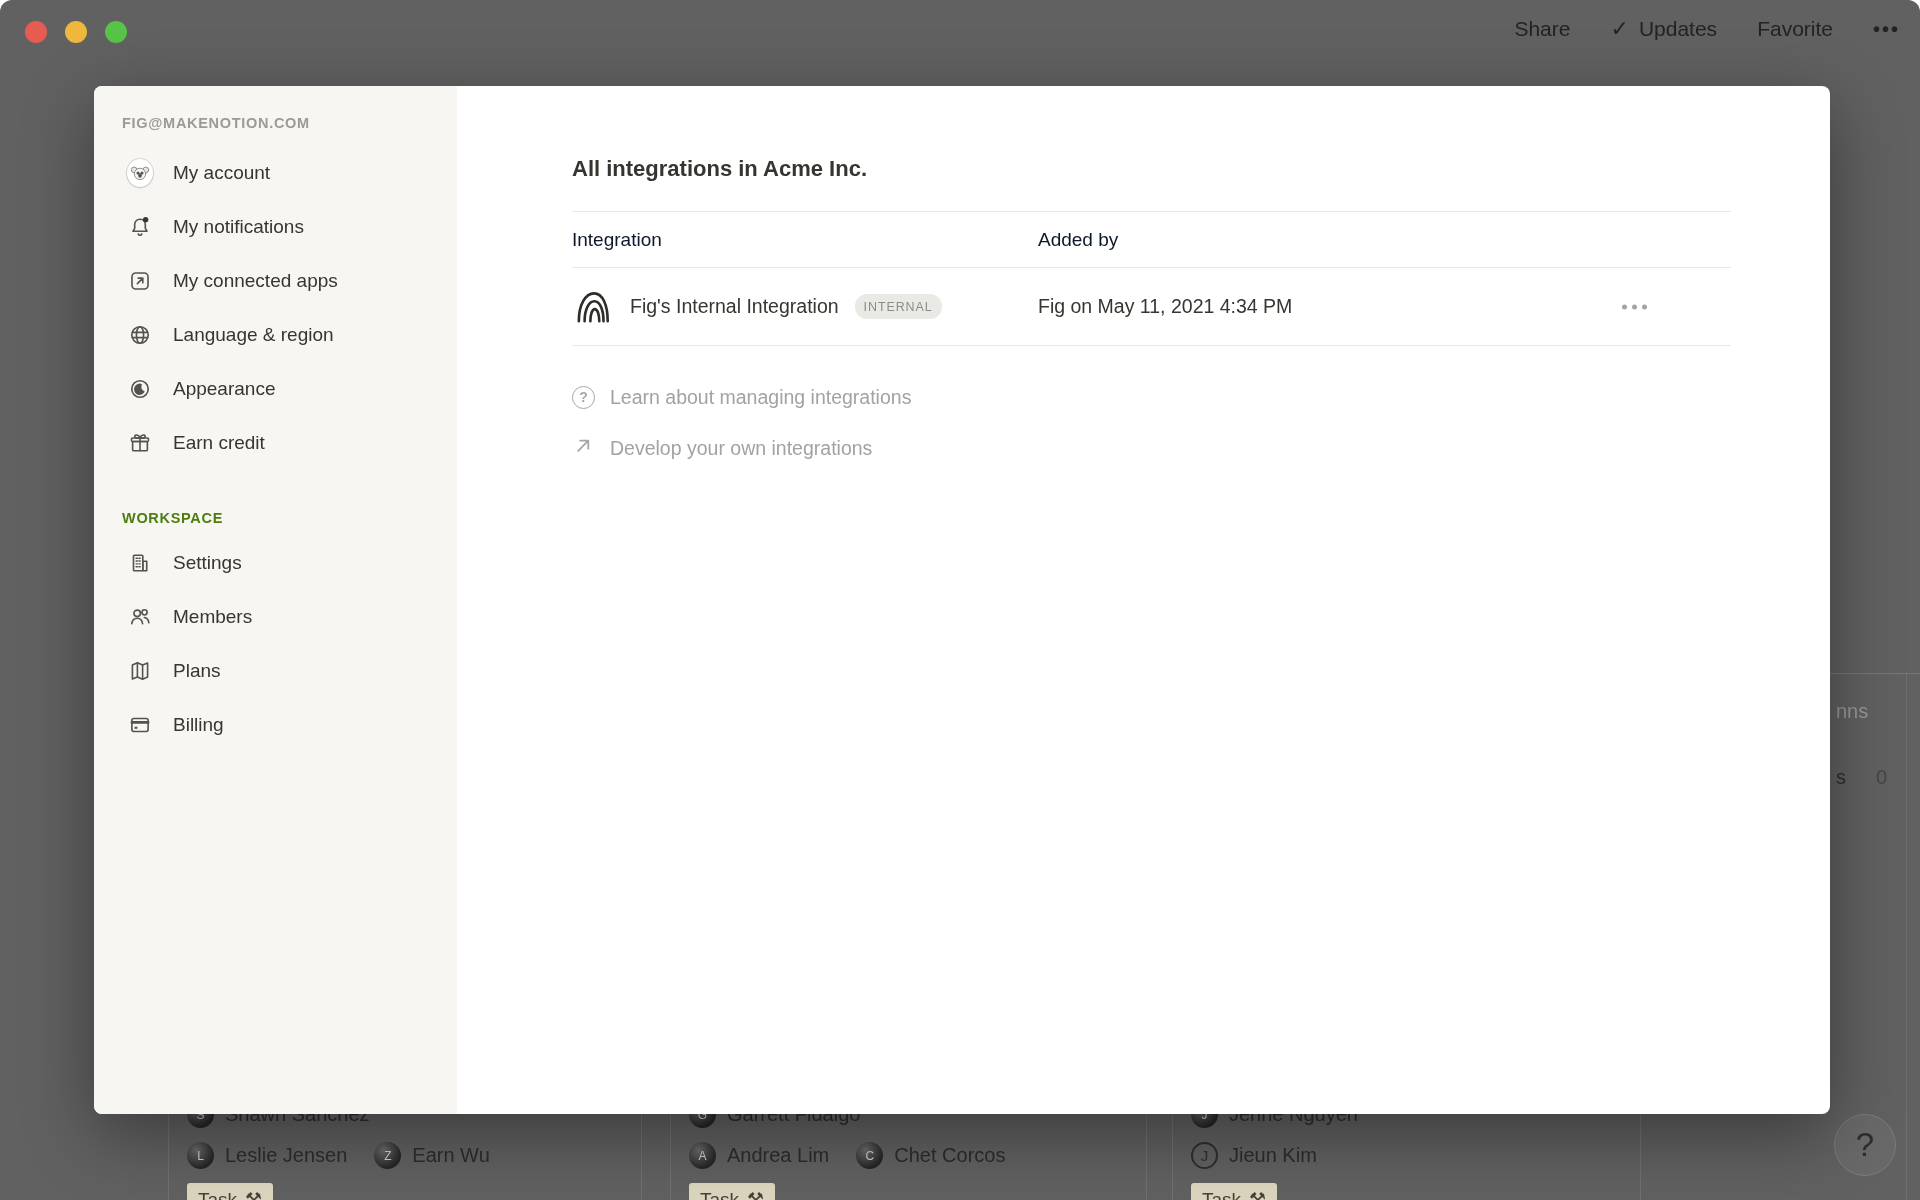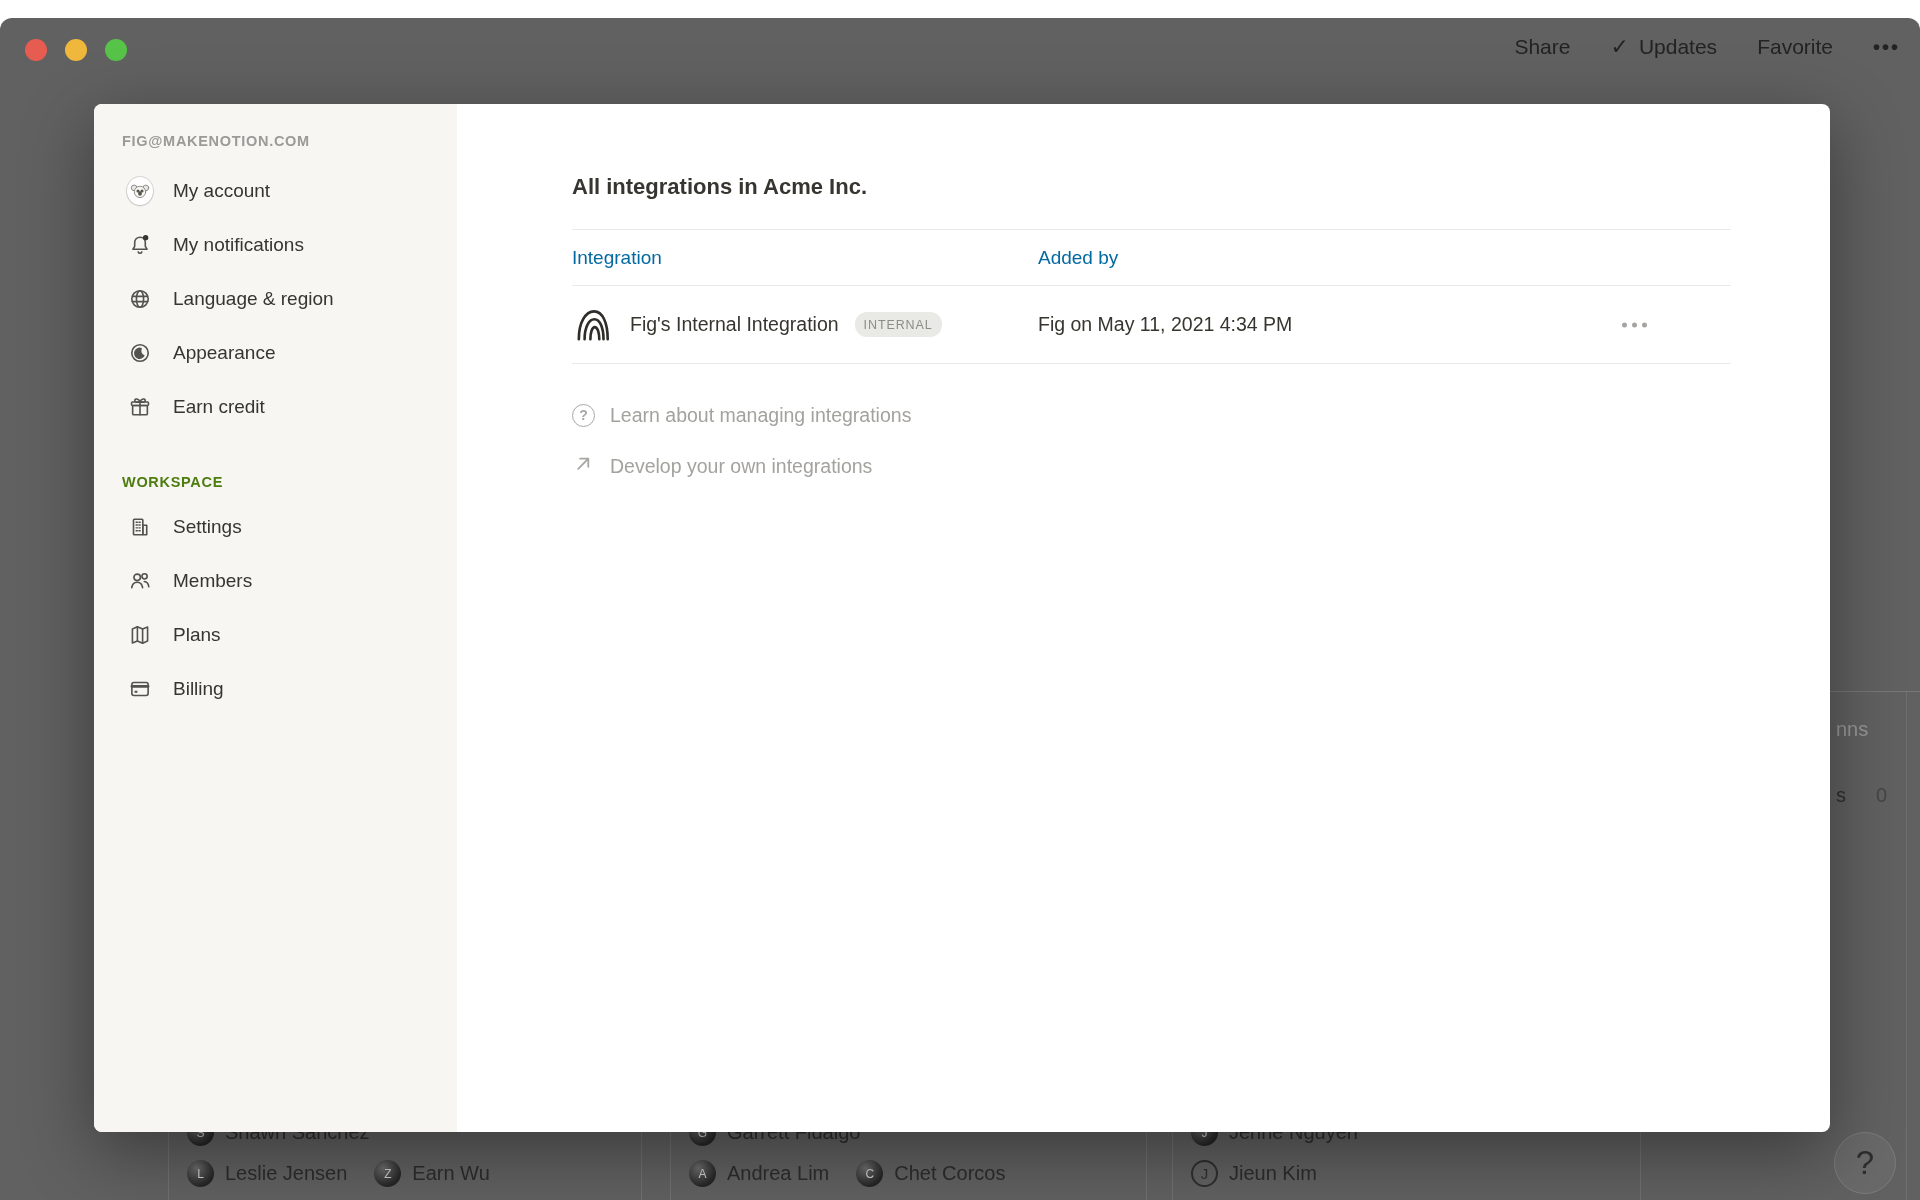--- a/index.html
+++ b/index.html
@@ -1,18 +1,18 @@
 <!DOCTYPE html>
 <html><head>
 <meta charset="utf-8">
 <style>
   * { margin:0; padding:0; box-sizing:border-box; }
   html,body { width:1920px; height:1200px; background:#ffffff; font-family:"Liberation Sans", sans-serif; overflow:hidden; }
 
-  .window { position:absolute; inset:0; background:#616161; border-radius:12px 12px 0 0; overflow:hidden;margin-top:18px; }
+  .window { position:absolute; inset:0; background:#616161; border-radius:12px 12px 0 0; overflow:hidden; }
 
   
   .traffic { position:absolute; top:21px; left:25px; display:flex; gap:18px; }
   .light { width:22px; height:22px; border-radius:50%; }
   .light.red { background:#e75c51; }
   .light.yellow { background:#f0b73d; }
   .light.green { background:#57c348; }
 
   .tb-actions { position:absolute; top:0; right:20px; height:58px; display:flex; align-items:center; gap:40px; color:#232323; font-size:21px; }
   .tb-updates { display:flex; align-items:center; gap:10px; }
@@ -48,21 +48,21 @@
   .nav-item { height:54px; display:flex; align-items:center; padding-left:33px; gap:20px; font-size:19px; color:#37352f; cursor:pointer; }
   .nav-item.selected { background:#e5e3df; font-weight:700; }
   .nav-icon { width:26px; height:26px; flex-shrink:0; display:flex; align-items:center; justify-content:center; }
   .nav-icon svg { width:26px; height:26px; stroke:#55534e; stroke-width:1.5; fill:none; stroke-linecap:round; stroke-linejoin:round; }
   .avatar-circle { width:28px; height:28px; border-radius:50%; background:#ffffff; box-shadow:0 0 0 1px rgba(0,0,0,0.12), 0 1px 2px rgba(0,0,0,0.12); display:flex; align-items:center; justify-content:center; }
   .sb-workspace { padding-left:28px; height:24px; line-height:24px; margin-top:36px; margin-bottom:6px; font-size:14.5px; font-weight:600; letter-spacing:0.7px; color:#4d7c0f; }
 
   .main { flex:1; padding-left:107px; position:relative; }
   .main-title { margin-top:70px; font-size:22px; font-weight:700; color:#37352f; }
   .itable { width:1159px; margin-top:29px; border-top:1px solid #e9e9e7; }
-  .thead { display:flex; align-items:center; height:56px; border-bottom:1px solid #e9e9e7; color:#0369a1; font-size:19px; }
+  .thead { display:flex; align-items:center; height:56px; border-bottom:1px solid #e9e9e7; color:#0f172a; font-size:19px; }
   .col-integration { width:466px; }
   .trow { display:flex; align-items:center; height:78px; border-bottom:1px solid #e9e9e7; font-size:19.5px; color:#37352f; position:relative; }
   .row-name { display:flex; align-items:center; gap:16px; width:466px; }
   .fig-logo { width:42px; height:42px; flex-shrink:0; }
   .badge { background:#e9e9e6; color:#8d8c89; font-size:12.5px; letter-spacing:0.9px; padding:6px 9px 5px; border-radius:12px; font-weight:500; white-space:nowrap; }
   .row-menu { position:absolute; right:78px; top:50%; transform:translateY(-50%); display:flex; gap:5px; cursor:pointer; padding:6px; }
   .row-menu i { width:5px; height:5px; border-radius:50%; background:#a5a4a1; }
 
   .links { margin-top:29px; }
   .link-row { display:flex; align-items:center; gap:15px; height:44px; margin-bottom:7px; color:#a3a29e; font-size:19.5px; cursor:pointer; width:fit-content; }
@@ -182,20 +182,29 @@
         <span class="nav-icon">
           <svg viewBox="0 0 24 24">
             <path d="M12 4.8c-2.9 0-4.9 2.1-4.9 4.9v3.5L5.5 15.9h13L16.9 13.2V9.7c0-2.8-2-4.9-4.9-4.9z"></path>
             <path d="M10.3 18.4a1.8 1.8 0 0 0 3.4 0"></path>
             <circle cx="17.2" cy="5.2" r="2.5" fill="#37352f" stroke="none"></circle>
           </svg>
         </span>
         <span>My notifications</span>
       </div>
 
+      <div class="nav-item">
+        <span class="nav-icon">
+          <svg viewBox="0 0 24 24">
+            <rect x="4.6" y="4.6" width="14.8" height="14.8" rx="3.4"></rect>
+            <path d="M9.6 14.4l4.8-4.8M10.3 9.4h4.3v4.3"></path>
+          </svg>
+        </span>
+        <span>My connected apps</span>
+      </div>
 
       <div class="nav-item">
         <span class="nav-icon">
           <svg viewBox="0 0 24 24">
             <circle cx="12" cy="12" r="7.6"></circle>
             <ellipse cx="12" cy="12" rx="3.3" ry="7.6"></ellipse>
             <path d="M5 9.6h14M5 14.4h14"></path>
           </svg>
         </span>
         <span>Language &amp; region</span>

